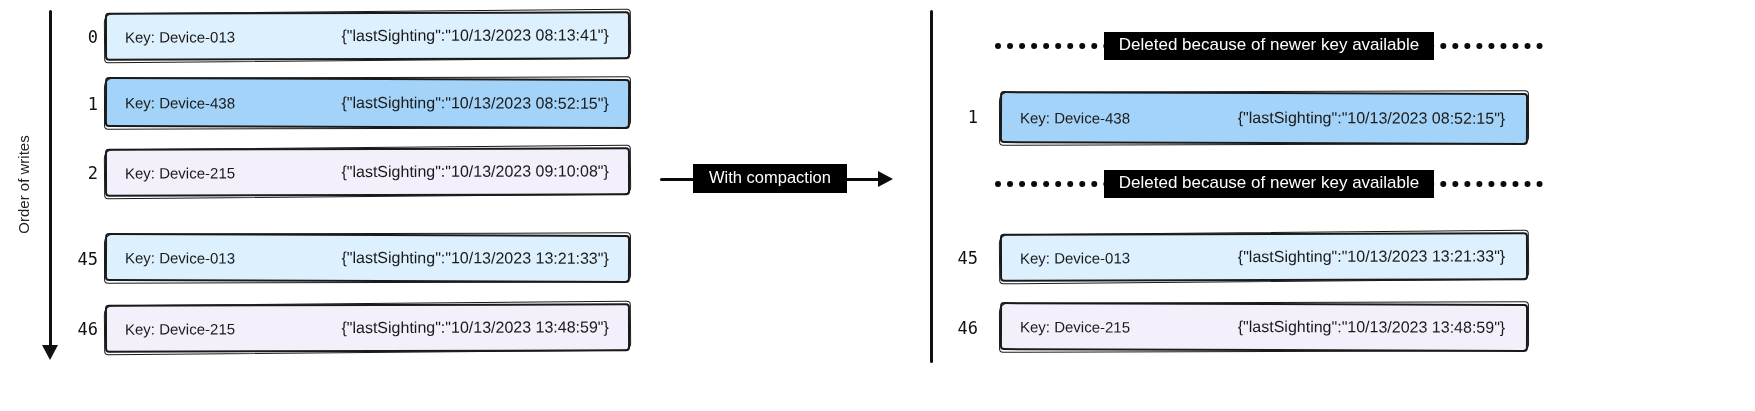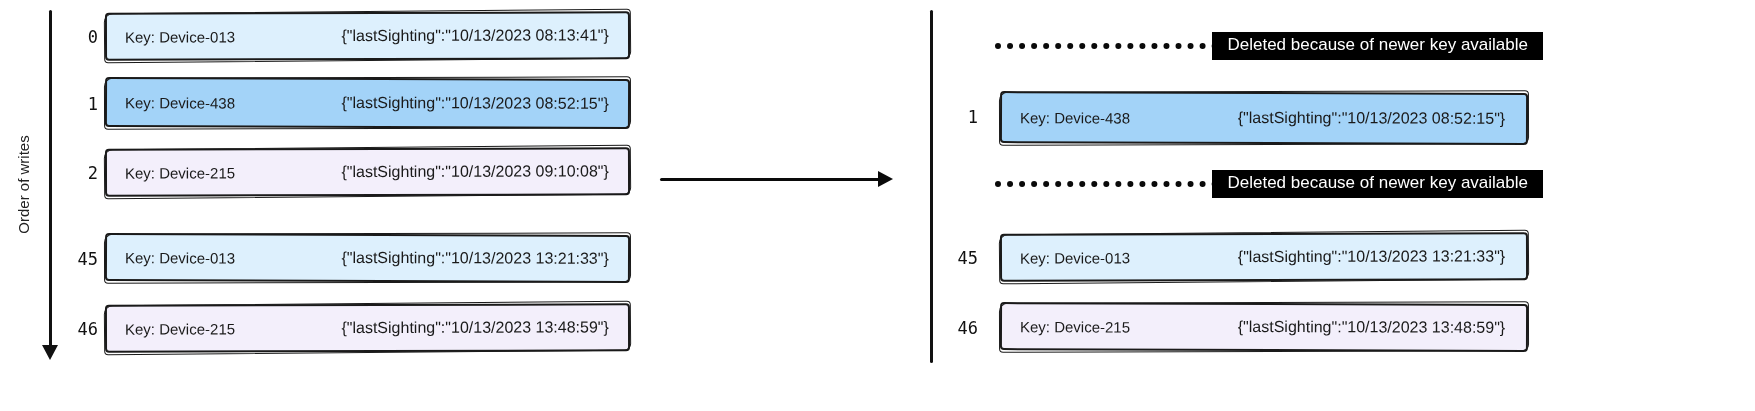--- a/index.html
+++ b/index.html
@@ -60,21 +60,21 @@
     border-left:15px solid #0a0a0a;
   }
   .compaction-label {
     position:absolute; background:var(--badge_bg); color:var(--badge_text);
     font-size:16.5px; padding:4px 16px 6px; white-space:nowrap;
   }
 
   
   .deleted-row {
     position:absolute; height:28px;
-    display:flex; align-items:center; justify-content:flex-end;
+    display:flex; align-items:center; justify-content:center;
   }
   .deleted-row .dots {
     position:absolute; left:0; right:0; top:50%; height:0;
     border-top:6px dotted #0a0a0a; transform:translateY(-3px);
   }
   .deleted-row .badge {
     position:relative; background:var(--badge_bg); color:var(--badge_text);
     font-size:17px; padding:3px 15px 5px; white-space:nowrap;
   }
 </style>
@@ -109,20 +109,21 @@
     <span class="key">Key: Device-013</span>
     <span class="val">{"lastSighting":"10/13/2023 13:21:33"}</span>
   </div>
   <div class="record fill-lavender tilt-a" style="left:105px; top:304px; width:525px;">
     <span class="key">Key: Device-215</span>
     <span class="val">{"lastSighting":"10/13/2023 13:48:59"}</span>
   </div>
 
   <div class="h-line" style="left:660px; top:178px; width:222px;"></div>
   <div class="h-arrowhead" style="left:878px; top:171px;"></div>
+  <div class="compaction-label" style="left:693px; top:164px;">With compaction</div>
 
   <div class="v-line" style="left:930px; top:10px; height:353px;"></div>
 
   <div class="deleted-row" style="left:995px; top:32px; width:548px;">
     <div class="dots"></div>
     <div class="badge">Deleted because of newer key available</div>
   </div>
 
   <div class="idx" style="left:950px; top:107px;">1</div>
   <div class="record fill-blue tilt-b" style="left:1000px; top:92px; width:528px; height:52px;">

